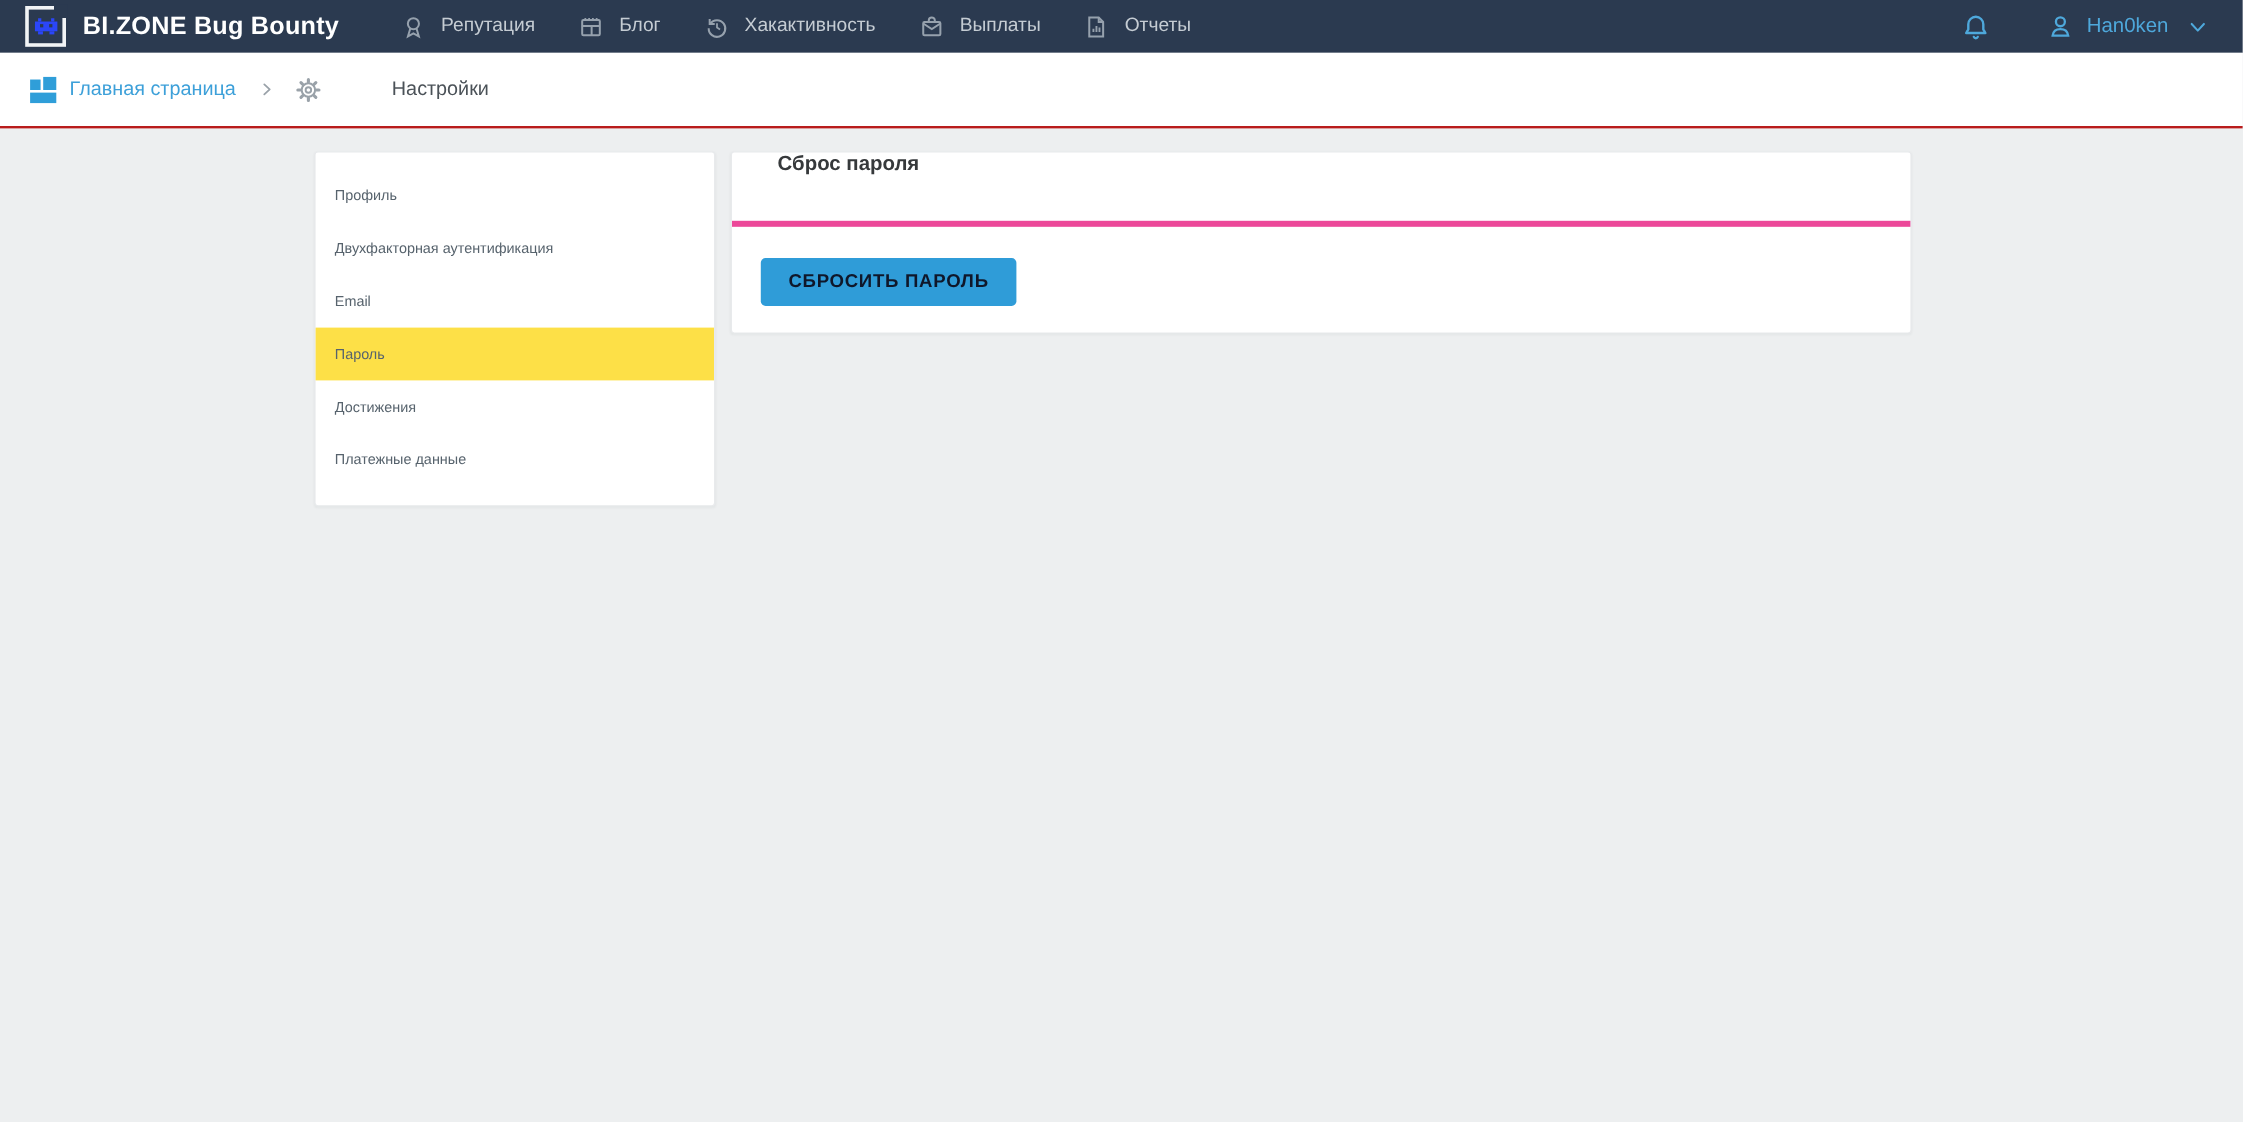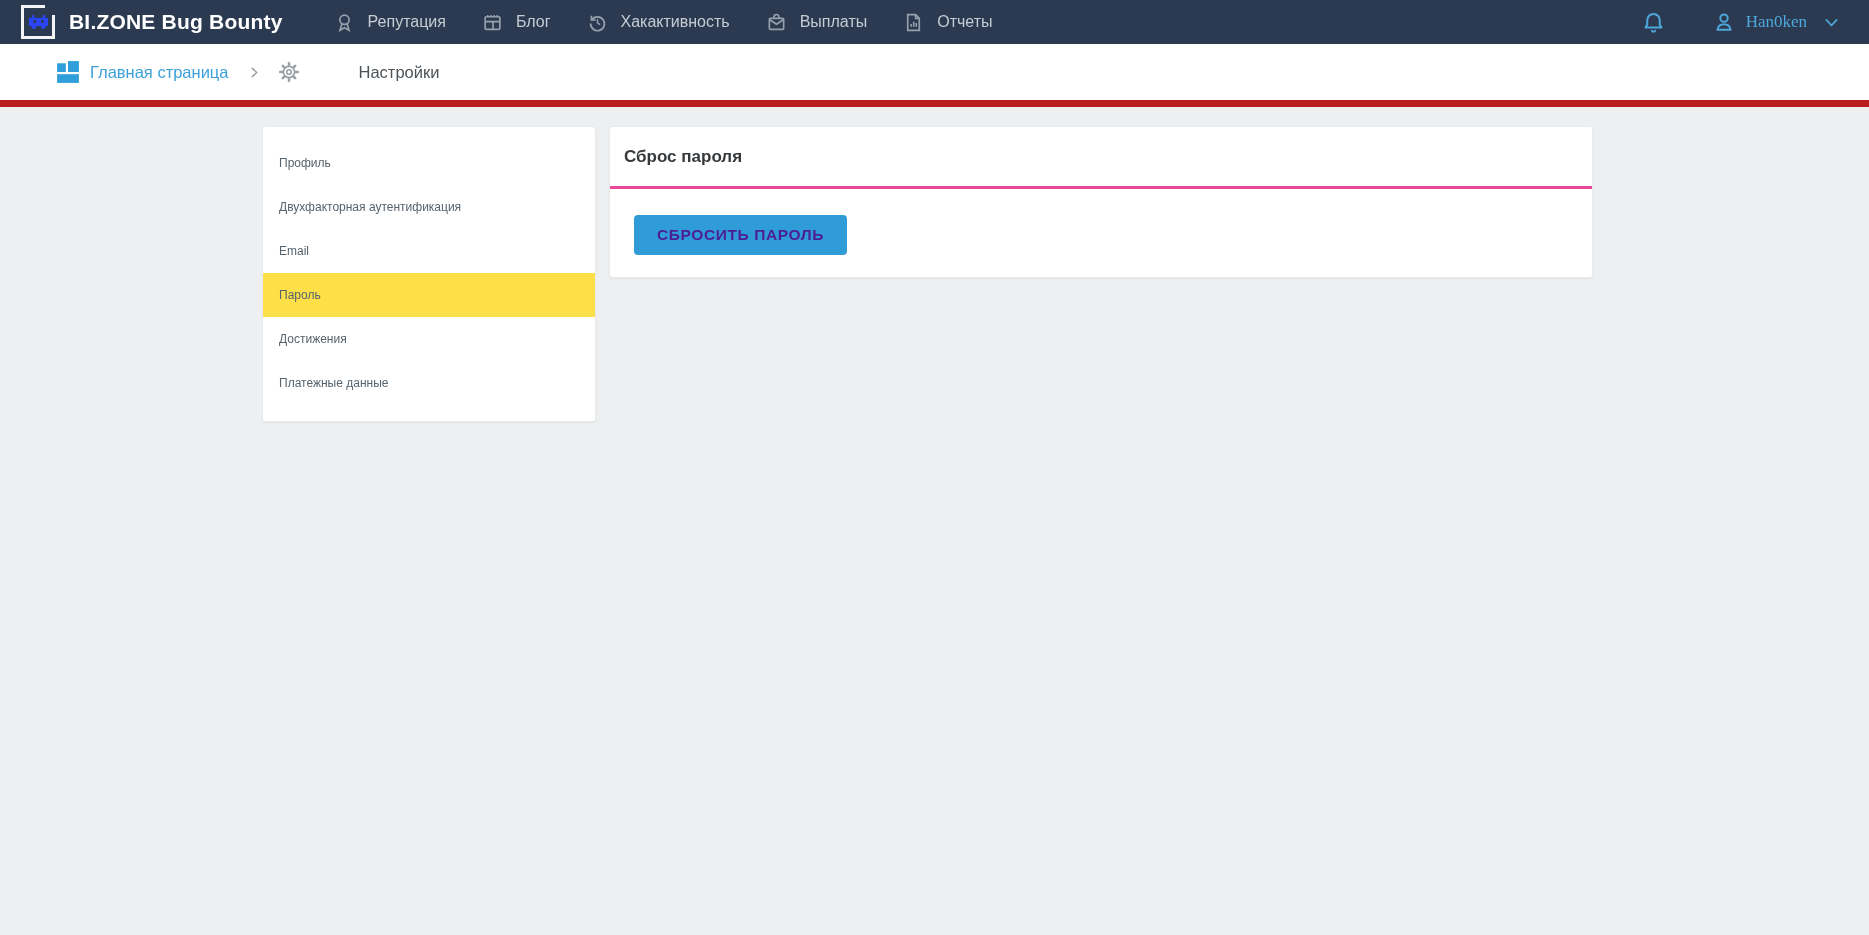--- a/index.html
+++ b/index.html
@@ -35,26 +35,26 @@
   .nav-item {
     display:flex; align-items:center; cursor:pointer;
     padding:0 18px; height:62px;
   }
   .nav-item svg { stroke:#96a1ad; }
   .nav-item .nav-label {
     margin-left:13px; color:#c5ccd3; font-size:16px; white-space:nowrap;
   }
   .nav-right { margin-left:auto; display:flex; align-items:center; }
   .bell-btn { cursor:pointer; display:flex; align-items:center; padding:6px; }
-  .user-menu { display:flex; align-items:center; cursor:pointer; margin-left:40px;font-family:Liberation Serif, serif; }
+  .user-menu { display:flex; align-items:center; cursor:pointer; margin-left:40px; }
   .user-name { color:#4ea8db; font-size:17px; margin:0 16px 0 10px; }
   
   .breadcrumbs {
-    height:63px; background:#ffffff; border-bottom:7px solid #b91c1c;
-    display:flex; align-items:center; padding-left:56px;
+    height:63px; background:#ffffff; border-bottom:2px solid #b91c1c;
+    display:flex; align-items:center; padding-left:24px;
   }
   .crumb-home { display:flex; align-items:center; cursor:pointer; }
   .crumb-home-label { color:#3da0d9; font-size:16.5px; margin-left:10px; }
   .crumb-sep { margin:0 16px 0 18px; display:flex; align-items:center; }
   .crumb-current { display:flex; align-items:center;gap:48px; }
   .crumb-current-label { color:#4b5258; font-size:16.5px; margin-left:11px; }
   
   .content { position:relative; height:809px; }
   .card {
     position:absolute; background:#ffffff;
@@ -63,29 +63,29 @@
   }
   .settings-card { left:262px; top:19px; width:334px; padding:14px 0 16px 0; }
   .settings-item {
     height:44px; display:flex; align-items:center;
     padding-left:16px; font-size:12px; color:#57636d;
     cursor:pointer; white-space:nowrap;
   }
   .settings-item.active { background:#fde047; }
   .panel-card { left:609px; top:19px; width:984px; height:152px; }
   .panel-header {
-    height:62px; display:flex; align-items:center;
-    padding-left:14px; border-bottom:3px solid #ec4899;
+    height:62px; display:flex; align-items:flex-start;
+    padding-left:38px; border-bottom:5px solid #ec4899;
   }
   .panel-title { font-size:17px; font-weight:bold; color:#36393b; }
   .panel-body { padding:26px 0 0 24px; }
   .reset-btn {
     display:inline-flex; align-items:center; justify-content:center;
     height:40px; padding:0 23px;
-    background:#2f9cd8; color:#4c1d95;
+    background:#2f9cd8; color:#0f172a;
     font-family:"Liberation Sans", sans-serif;
     font-size:15.5px; font-weight:bold; letter-spacing:.6px;
     border:none; border-radius:4px; cursor:pointer; white-space:nowrap;
   }
   svg { display:block; }
 </style>
 </head>
 <body>
 
 <header class="topnav">

